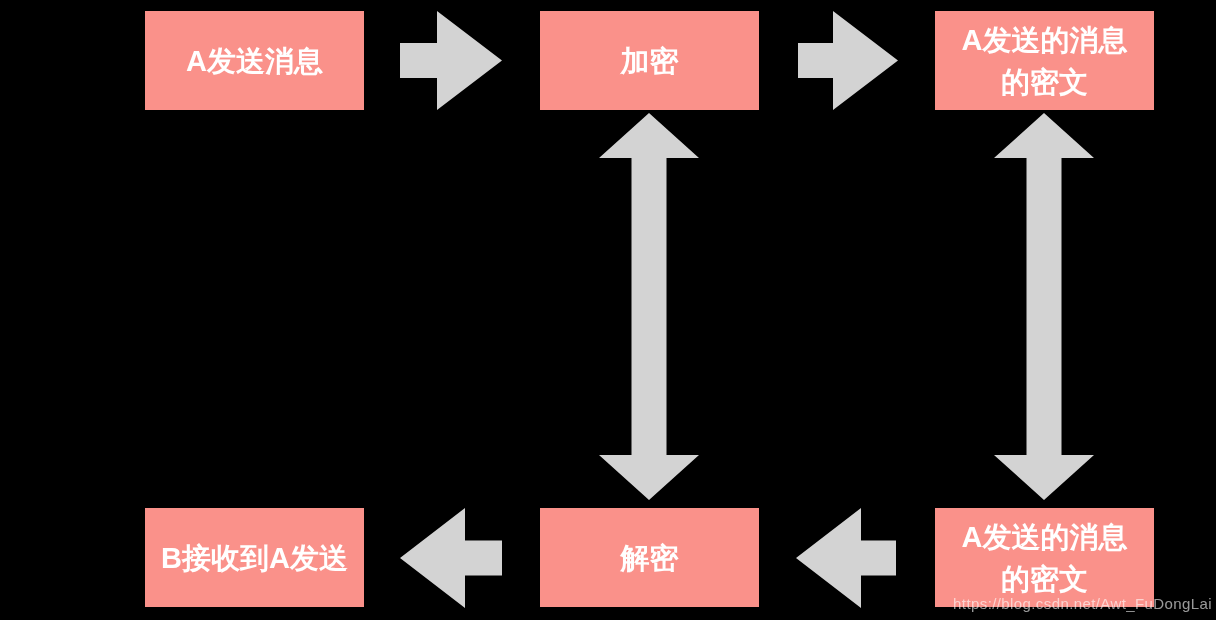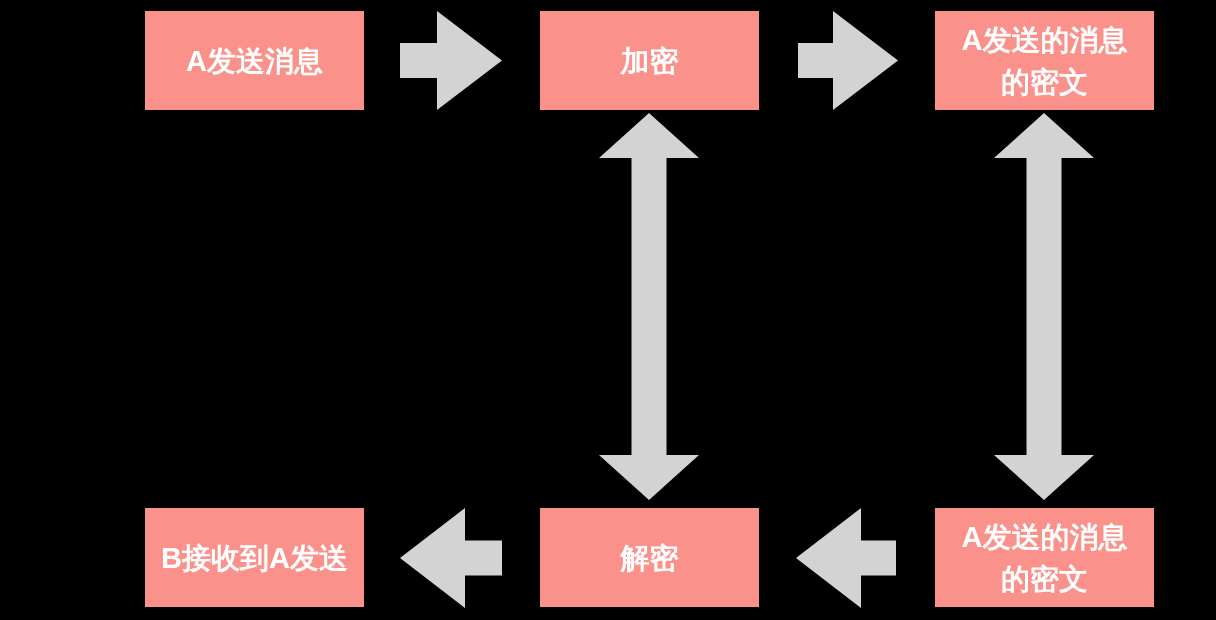--- a/index.html
+++ b/index.html
@@ -84,14 +84,15 @@
 
   <div class="node node-5">
     <span>解密</span>
   </div>
 
   <div class="node node-6">
     <span>A发送的消息</span>
     <span>的密文</span>
   </div>
 
+  <div class="watermark">https://blog.csdn.net/Awt_FuDongLai</div>
 
 </div>
 
 </body></html>

